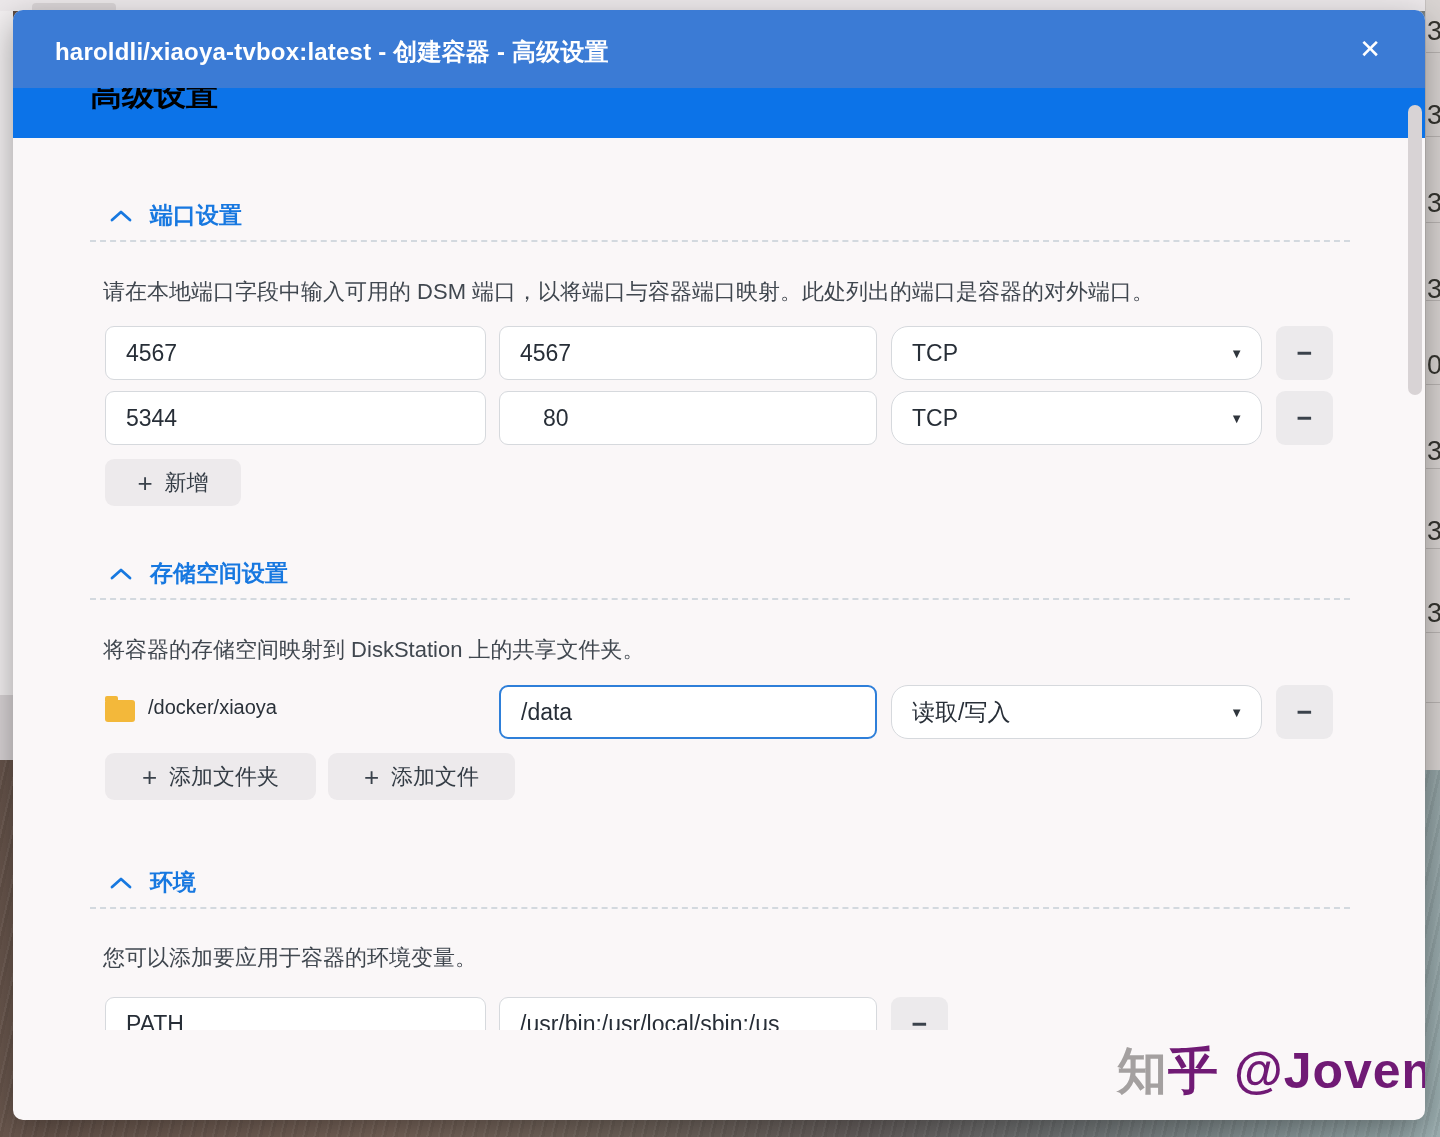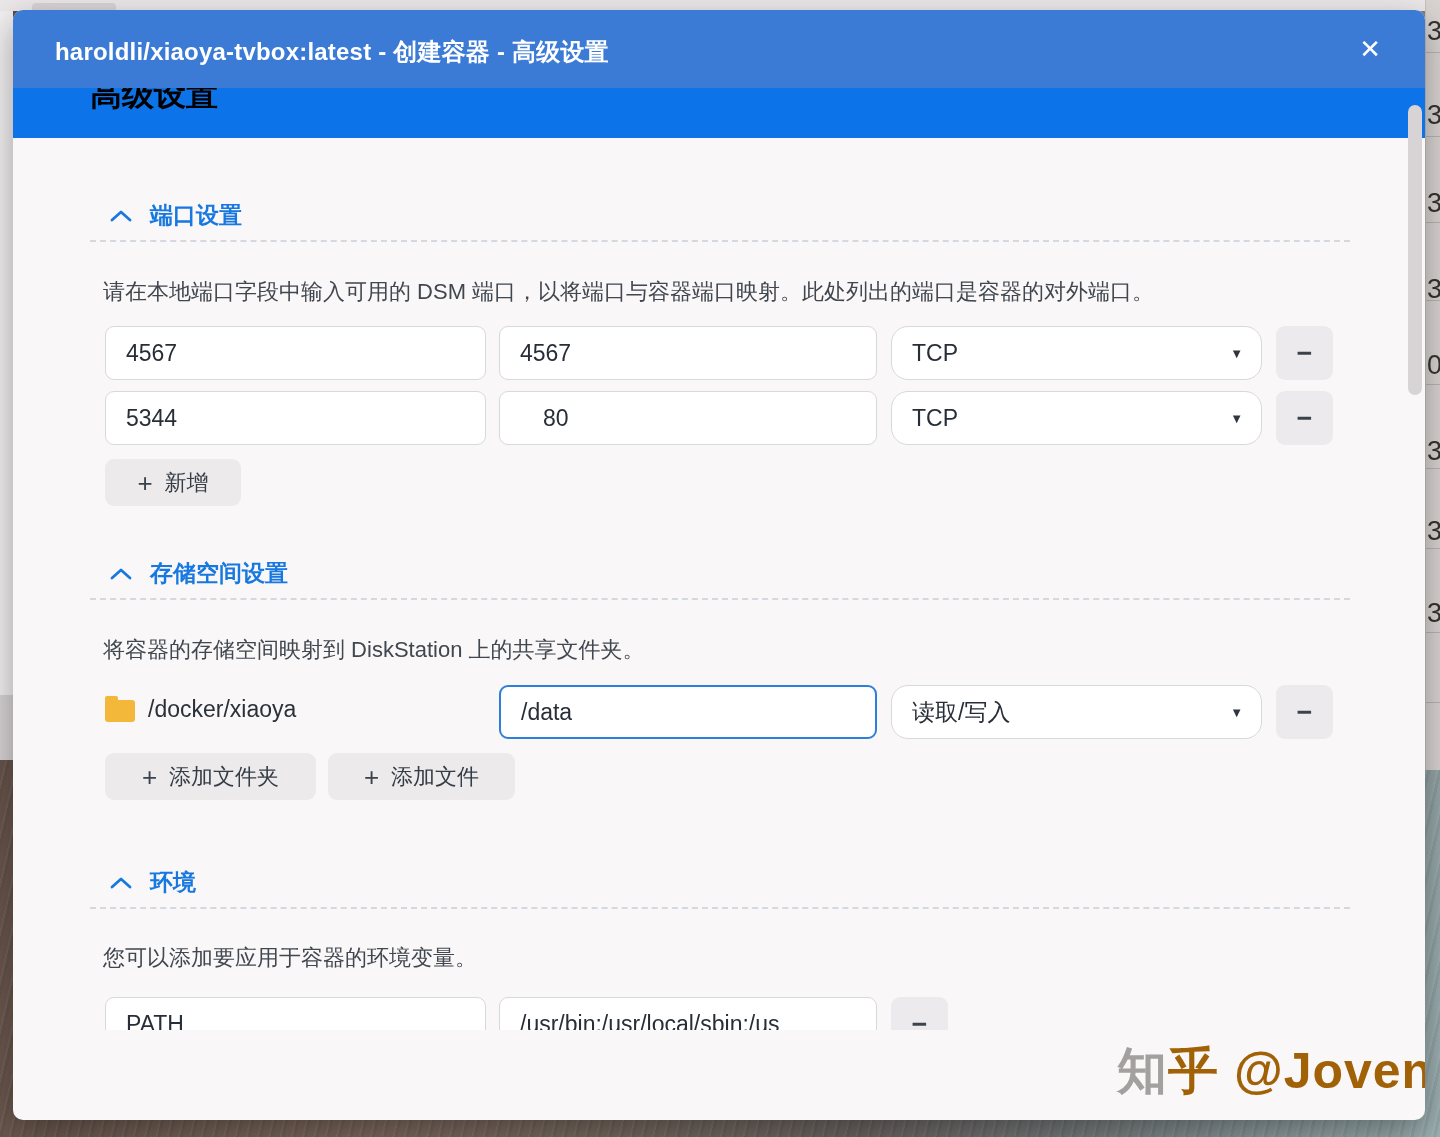--- a/index.html
+++ b/index.html
@@ -61,40 +61,40 @@
 
   .add-btn { position:absolute; height:47px; background:#edeaec; border-radius:9px;
     display:flex; align-items:center; justify-content:center; gap:12px; cursor:pointer; }
   .add-btn .plus { font-size:26px; font-weight:500; color:#3a424b; line-height:1; }
   .add-btn .lbl { font-size:22px; color:#343c45; }
 
   
   .folder-icon { position:absolute; left:92px; width:30px; height:22px; background:#f3b83a; border-radius:2px 3px 3px 3px; }
   .folder-icon::before { content:""; position:absolute; left:0; top:-4px; width:13px; height:5px;
     background:#f3b83a; border-radius:2px 2px 0 0; }
-  .folder-label { position:absolute; left:135px; font-size:23px; color:#2a3139; }
+  .folder-label { position:absolute; left:135px; font-size:20px; color:#2a3139; }
 
   
   .scroll-thumb { position:absolute; left:1395px; top:95px; width:14px; height:290px;
     background:#d8d3d5; border-radius:7px; }
 
   
   .footer { position:absolute; left:0; top:1020px; width:100%; height:90px;
     background:#fbf8f9; border-top:1px solid #e7e3e5; }
   .prev-btn { position:absolute; left:969px; top:15px; width:131px; height:57px;
     background:#f1eef0; border-radius:29px; display:flex; align-items:center; justify-content:center;
     font-size:24px; color:#3f4750; cursor:pointer; }
   .next-btn { position:absolute; left:1144px; top:12px; width:220px; height:61px;
     background:#2e7be5; border-radius:31px; display:flex; align-items:center; justify-content:center;
     font-size:24px; color:#fff; cursor:pointer; }
 
   .watermark { position:absolute; left:1104px; top:1028px; font-size:50px; font-weight:600;
     letter-spacing:1px; pointer-events:none; z-index:50; white-space:nowrap; }
   .wm-gray { color:rgba(154,150,150,0.9); text-shadow:0 0 2px rgba(255,255,255,0.6); }
-  .wm-white { color:#a16207; }
+  .wm-white { color:#701a75; }
 </style>
 </head>
 <body>
 
 <div class="wallpaper"></div>
 <div class="bg-top-strip"></div>
 <div class="bg-top-tab"></div>
 <div class="bg-left-col"></div>
 <div class="bg-left-block"></div>
 

